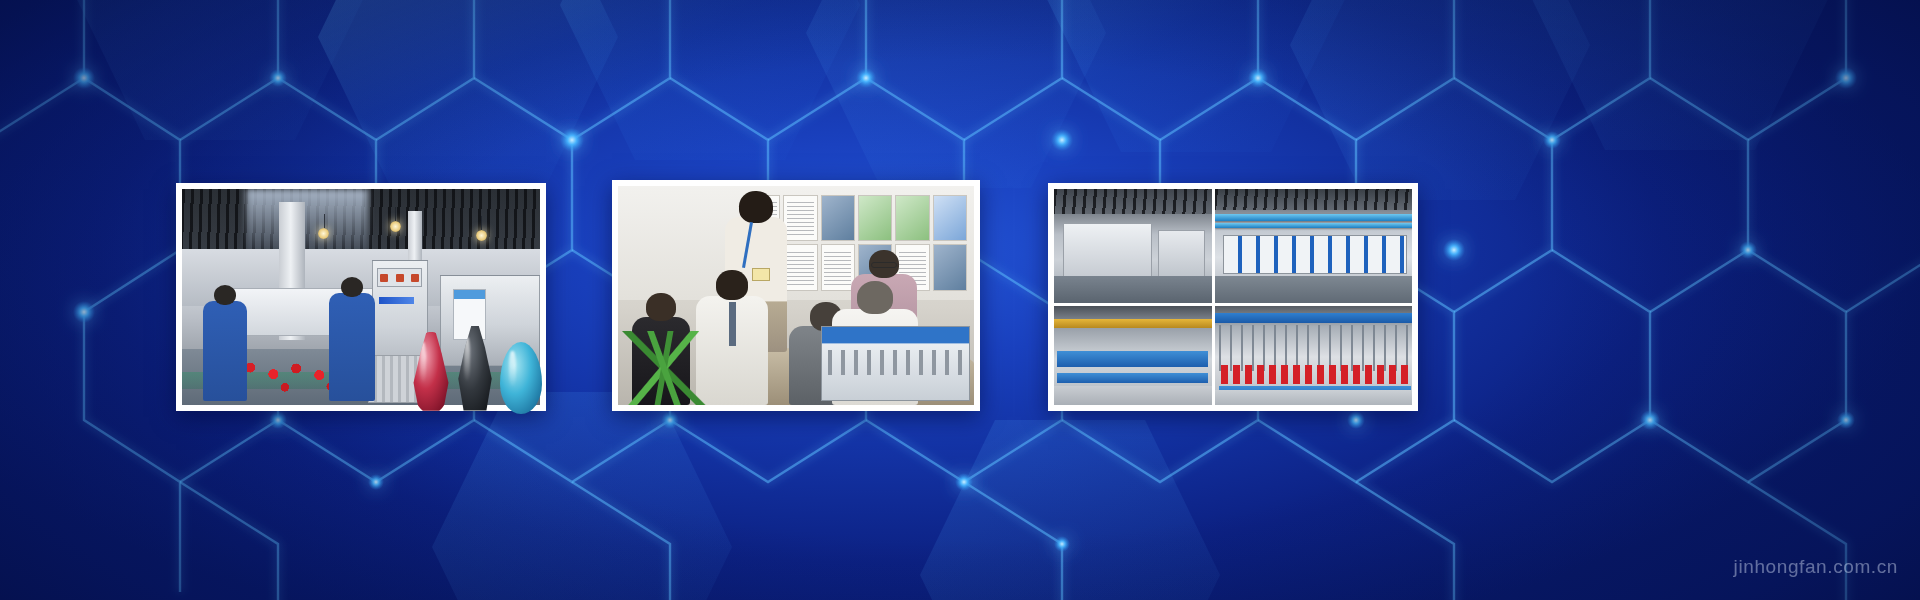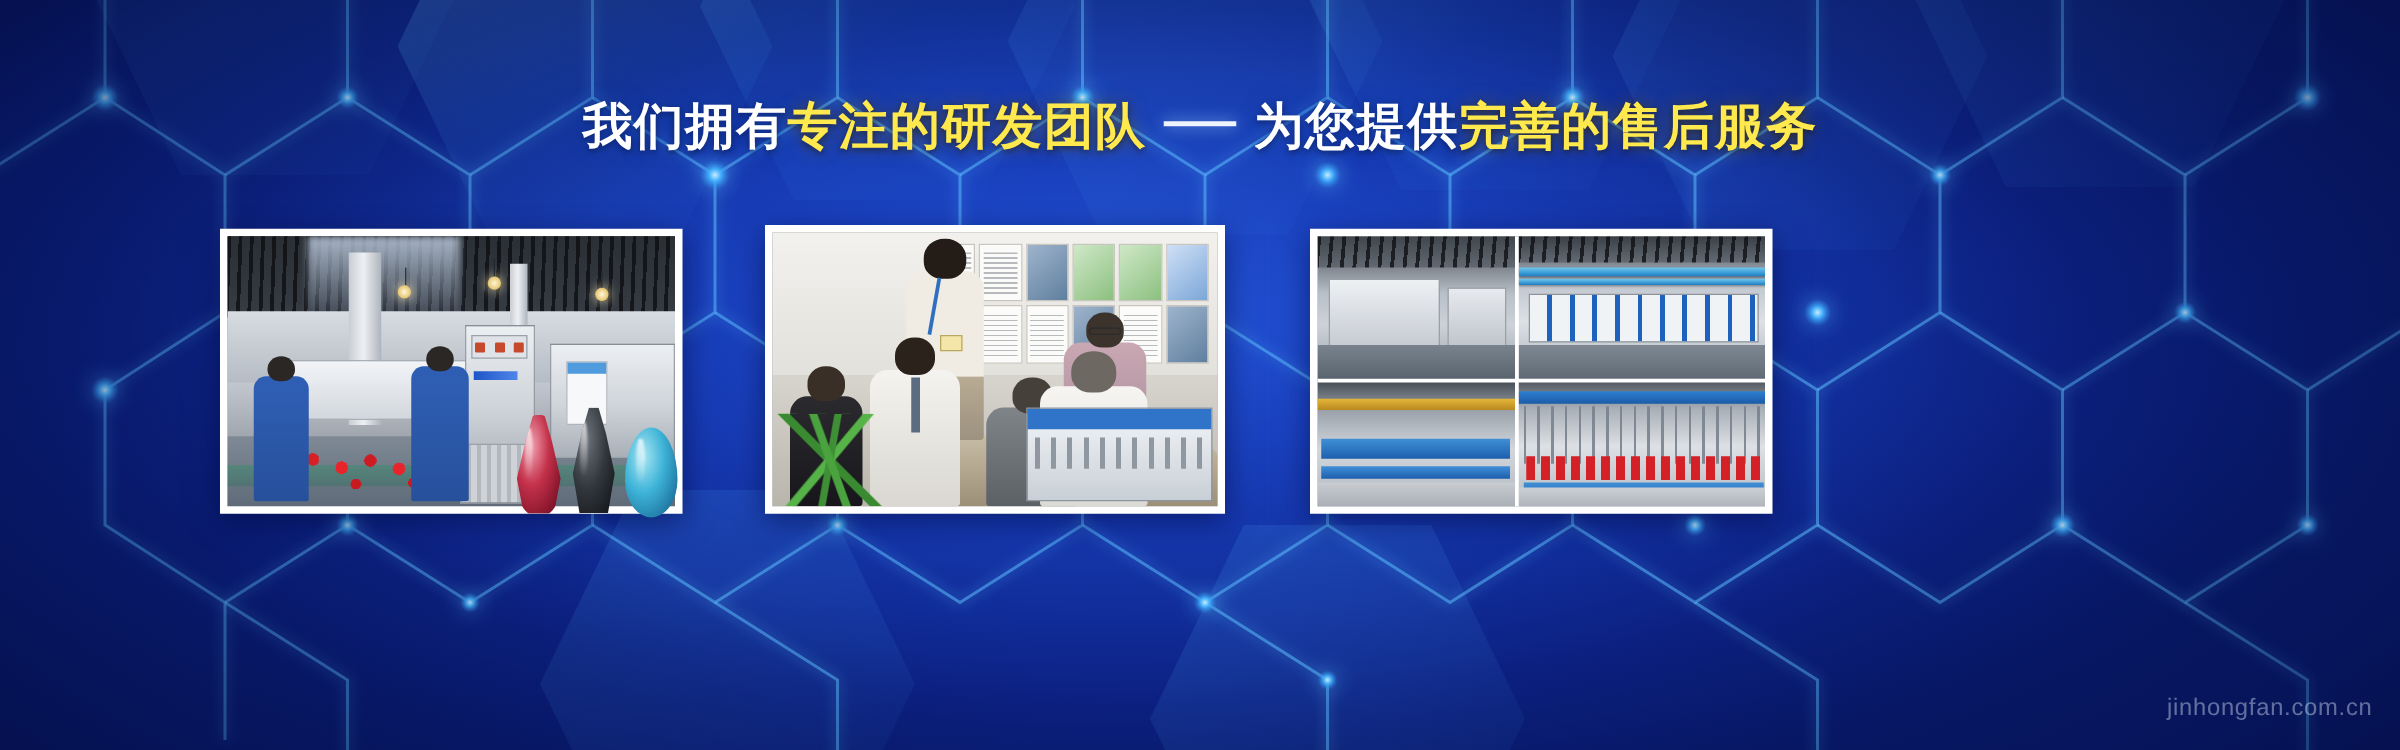--- a/index.html
+++ b/index.html
@@ -471,23 +471,20 @@
         <circle cx="1846" cy="78" r="11" fill="url(#nodeG)"></circle>
         <circle cx="1846" cy="420" r="9" fill="url(#nodeG)"></circle>
         <circle cx="376" cy="482" r="8" fill="url(#nodeG)"></circle>
         <circle cx="1062" cy="544" r="8" fill="url(#nodeG)"></circle>
       </g>
     </svg>
   </div>
 
   <div class="bg-vignette"></div>
 
-  <div class="headline">
-    <span class="w">我们拥有</span><span class="y">专注的研发团队</span><span class="dash"></span><span class="w">为您提供</span><span class="y">完善的售后服务</span>
-  </div>
 
   <div class="photos">
 
     <div class="frame f1">
       <div class="inner">
         <div class="p1">
           <div class="roof"></div>
           <div class="rooflight"></div>
           <div class="wall"></div>
           <div class="floor"></div>

